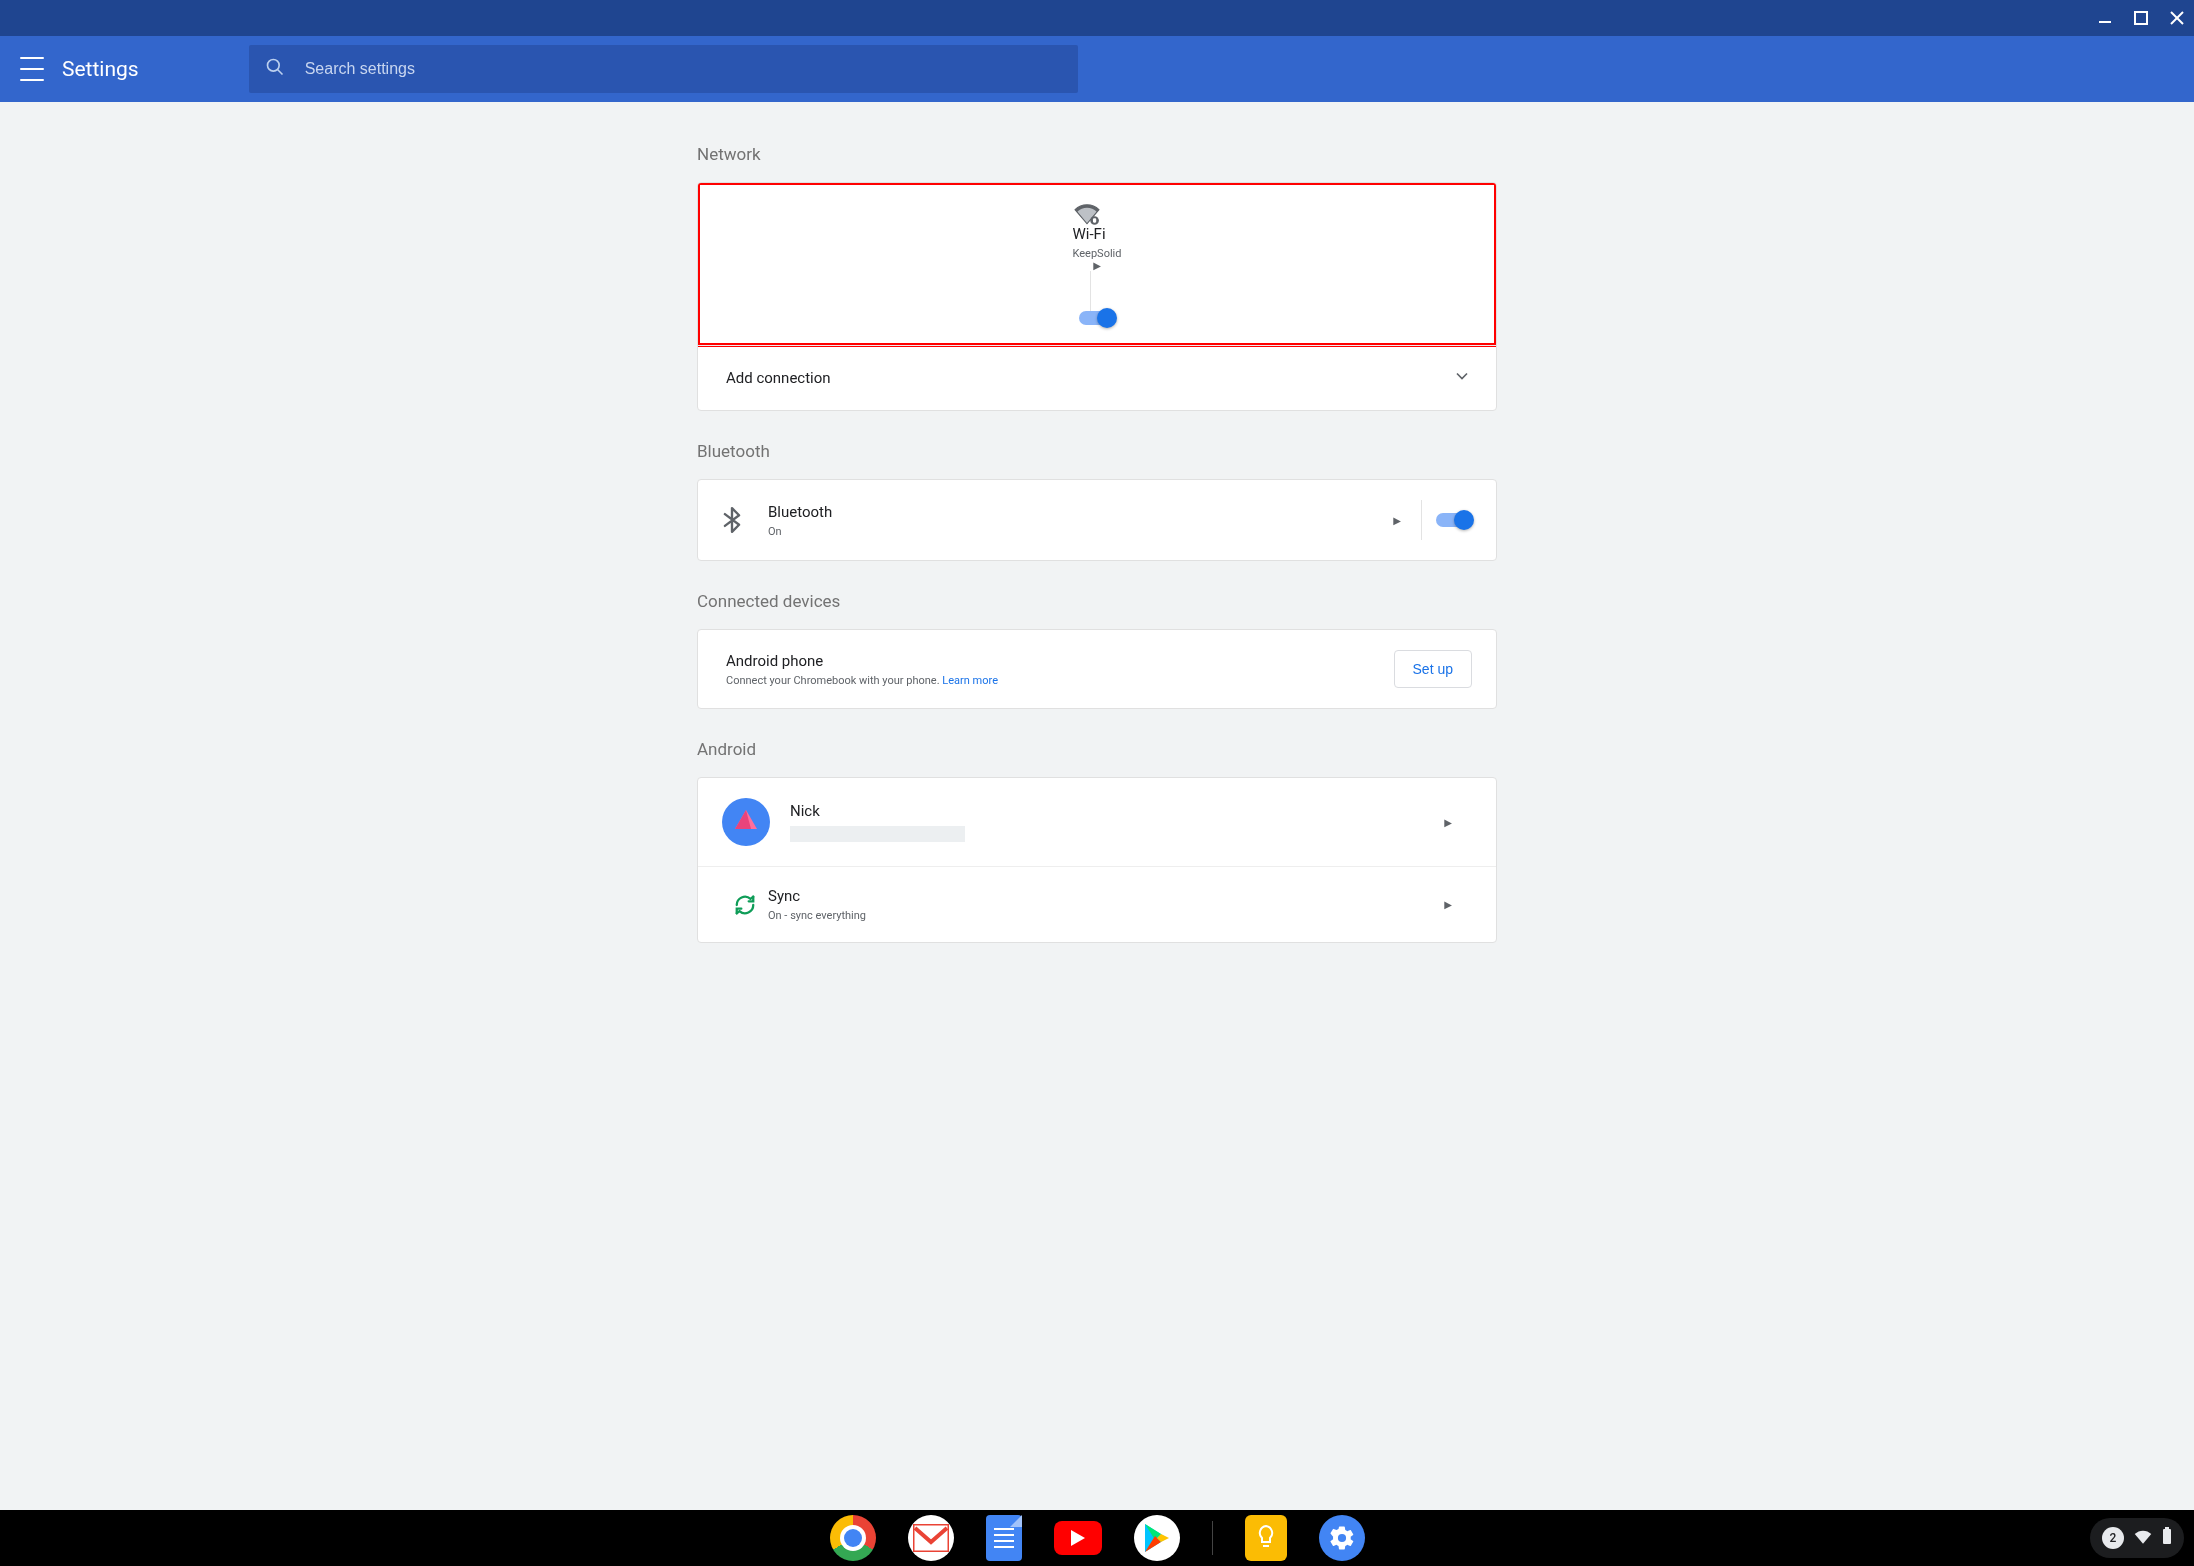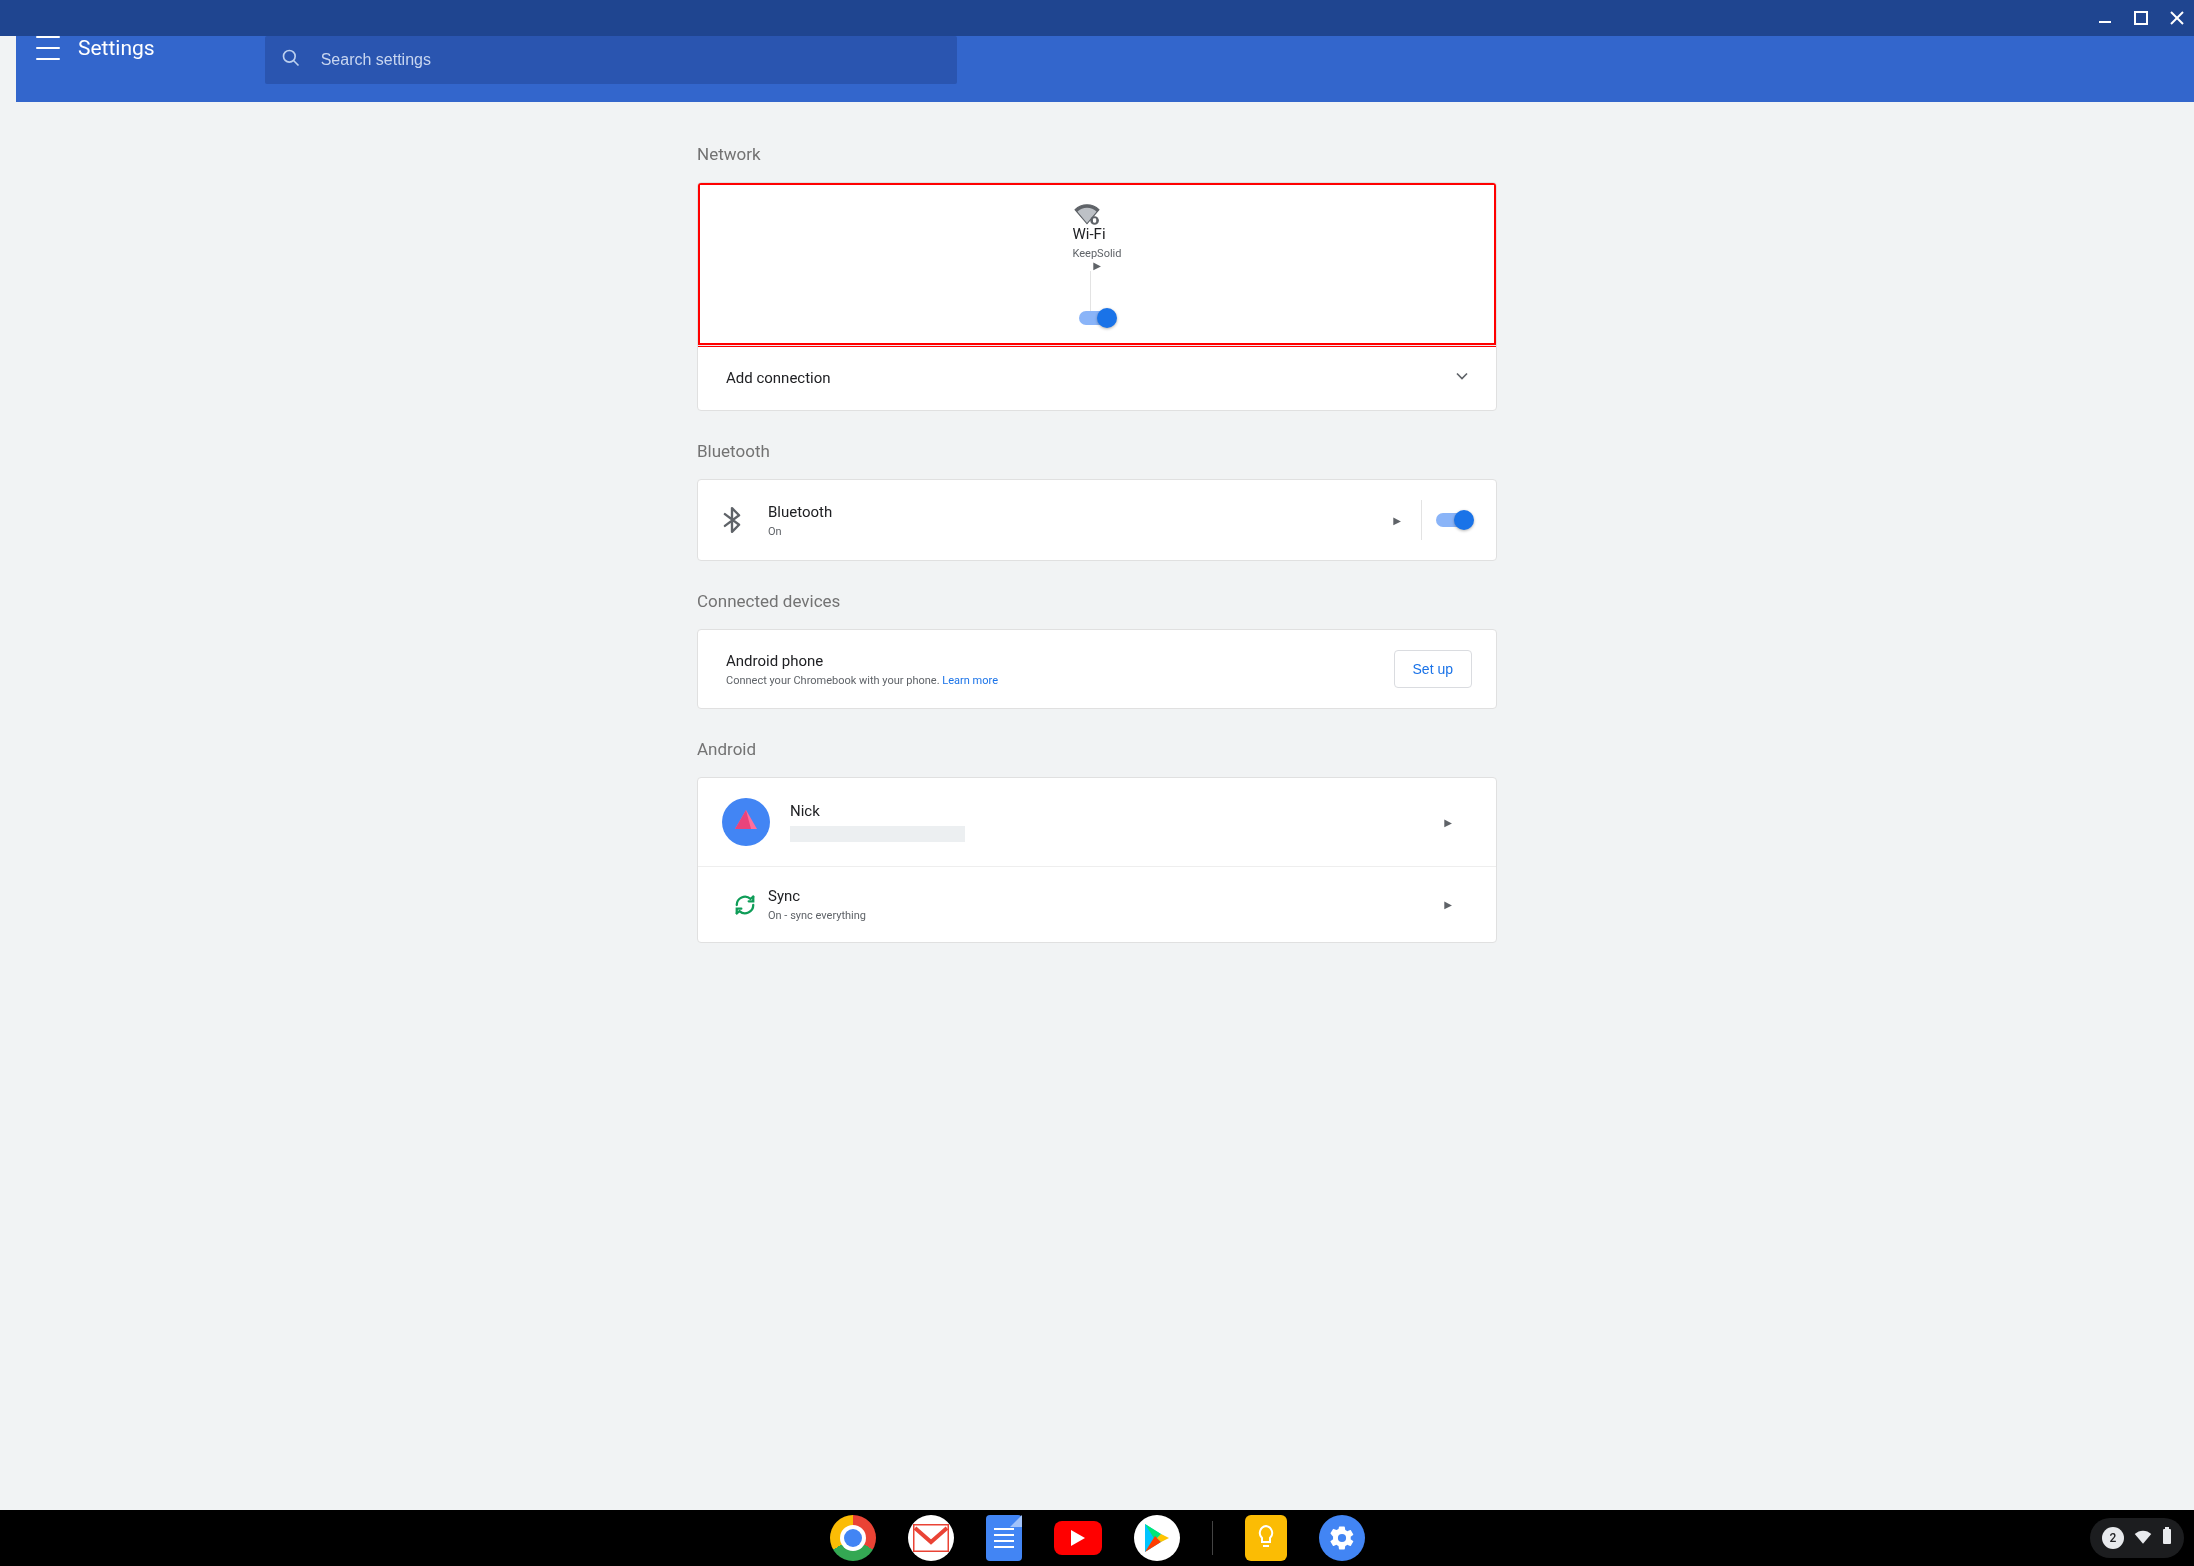--- a/index.html
+++ b/index.html
@@ -10,27 +10,27 @@
   .window-chrome {
     position: absolute; top: 0; left: 0; right: 0; height: 36px;
     background: #1f4590; display: flex; justify-content: flex-end; align-items: center;
     padding-right: 8px; gap: 18px;
   }
   .window-chrome .wc-btn { width: 18px; height: 18px; display:flex; align-items:center; justify-content:center; color:#fff; cursor:pointer; }
 
   
   .app-header {
     position:absolute; top:36px; left:0; right:0; height:66px;
-    background:#3366cc; display:flex; padding:0 20px;margin-left:16px;
+    background:#3366cc; display:flex; align-items:center; padding:0 20px;
   }
   .hamburger { width:24px; height:24px; display:flex; flex-direction:column; justify-content:space-between; cursor:pointer; }
   .hamburger span { display:block; height:2px; background:#fff; width:100%; border-radius:1px;}
   .app-title { color:#fff; font-size:21px; margin-left:18px; font-weight:400; }
   .search-wrap {
-    margin-left:110px; width:692px; height:48px; background:#2a55b0;
+    margin-left:110px; width:829px; height:48px; background:#2a55b0;
     border-radius:2px; display:flex; align-items:center; padding:0 16px;
   }
   .search-wrap .sicon { color:#bcd0ef; margin-right:20px; }
   .search-wrap input {
     flex:1; background:transparent; border:none; outline:none; color:#fff;
     font-size:16px;
   }
   .search-wrap input::placeholder { color:#c8d6f0; }
 
   

